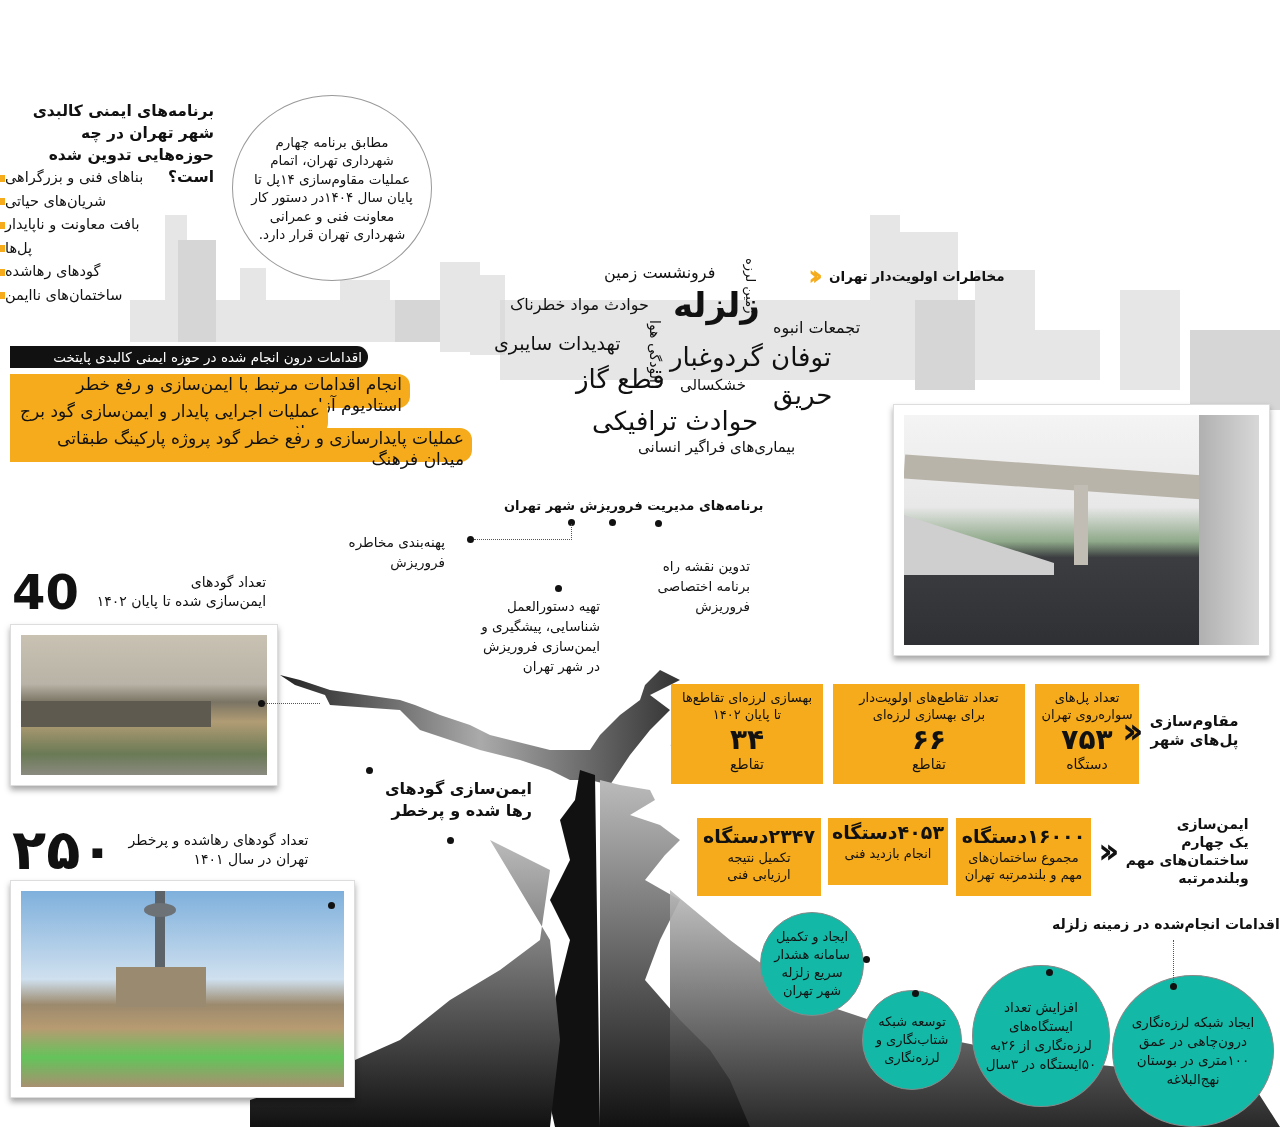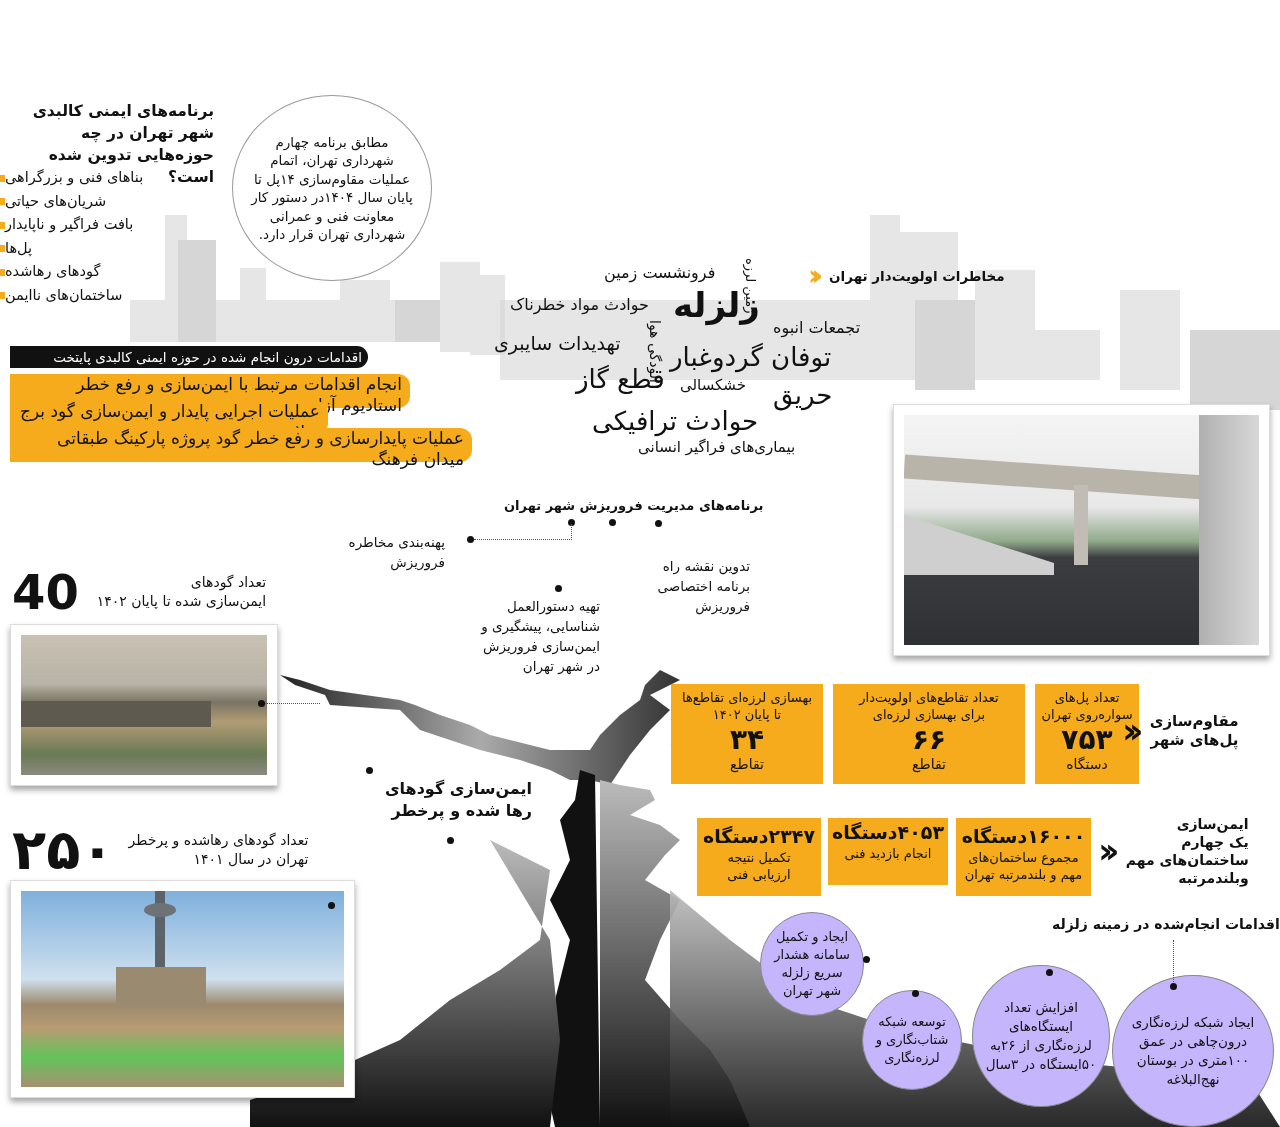--- a/index.html
+++ b/index.html
@@ -48,21 +48,21 @@
   .num-cap { font-size: 14px; line-height: 19px; text-align: right; }
 
   
   .ybox { position: absolute; background: #f5ab1b; color: #111; text-align: center; font-size: 13px; line-height: 17px; padding-top: 5px; margin-left: 31px; }
   .ybox .n { font-weight: 900; font-size: 28px; line-height: 30px; margin-top: 2px; }
   .ybox .n2 { font-weight: 900; font-size: 19px; line-height: 26px; }
   .ybox .s { font-size: 14px; line-height: 18px; }
   .side-head { font-weight: bold; font-size: 15px; line-height: 19px; text-align: right; }
 
   
-  .qc { position: absolute; border: 1px solid #888; border-radius: 50%; background: #c4b5fd; display: flex; align-items: center; justify-content: center;
+  .qc { position: absolute; border: 1px solid #888; border-radius: 50%; background: #14b8a6; display: flex; align-items: center; justify-content: center;
     text-align: center; font-size: 13.5px; line-height: 19px; padding: 10px; }
 </style>
 </head>
 <body>
 
 <div>
   <div class="sky" style="left:130px;top:300px;width:360px;height:42px;"></div>
   <div class="sky" style="left:165px;top:215px;width:22px;height:127px;"></div>
   <div class="sky d" style="left:178px;top:240px;width:38px;height:102px;"></div>
   <div class="sky" style="left:240px;top:268px;width:26px;height:74px;"></div>
@@ -77,21 +77,21 @@
   <div class="sky" style="left:975px;top:270px;width:60px;height:110px;"></div>
   <div class="sky" style="left:1030px;top:330px;width:70px;height:50px;"></div>
   <div class="sky" style="left:1120px;top:290px;width:60px;height:100px;"></div>
   <div class="sky d" style="left:1190px;top:330px;width:90px;height:80px;"></div>
 </div>
 
 <div class="abs q-title">برنامه‌های ایمنی کالبدی شهر تهران در چه حوزه‌هایی تدوین شده است؟</div>
 <ul class="abs q-list" style="right:1104px;text-align:left;">
   <li><span>بناهای فنی و بزرگراهی</span><span class="sq"></span></li>
   <li><span>شریان‌های حیاتی</span><span class="sq"></span></li>
-  <li><span>بافت فراگیر و ناپایدار</span><span class="sq"></span></li>
+  <li><span>بافت معاونت و ناپایدار</span><span class="sq"></span></li>
   <li><span>پل‌ها</span><span class="sq"></span></li>
   <li><span>گودهای رهاشده</span><span class="sq"></span></li>
   <li><span>ساختمان‌های ناایمن</span><span class="sq"></span></li>
 </ul>
 
 <div class="abs circle-note">
   <span>مطابق برنامه چهارم شهرداری تهران، اتمام عملیات مقاوم‌سازی ۱۴پل تا پایان سال ۱۴۰۴در دستور کار معاونت فنی و عمرانی شهرداری تهران قرار دارد.</span>
 </div>
 
 <div class="abs pill-black">اقدامات درون انجام شده در حوزه ایمنی کالبدی پایتخت</div>

